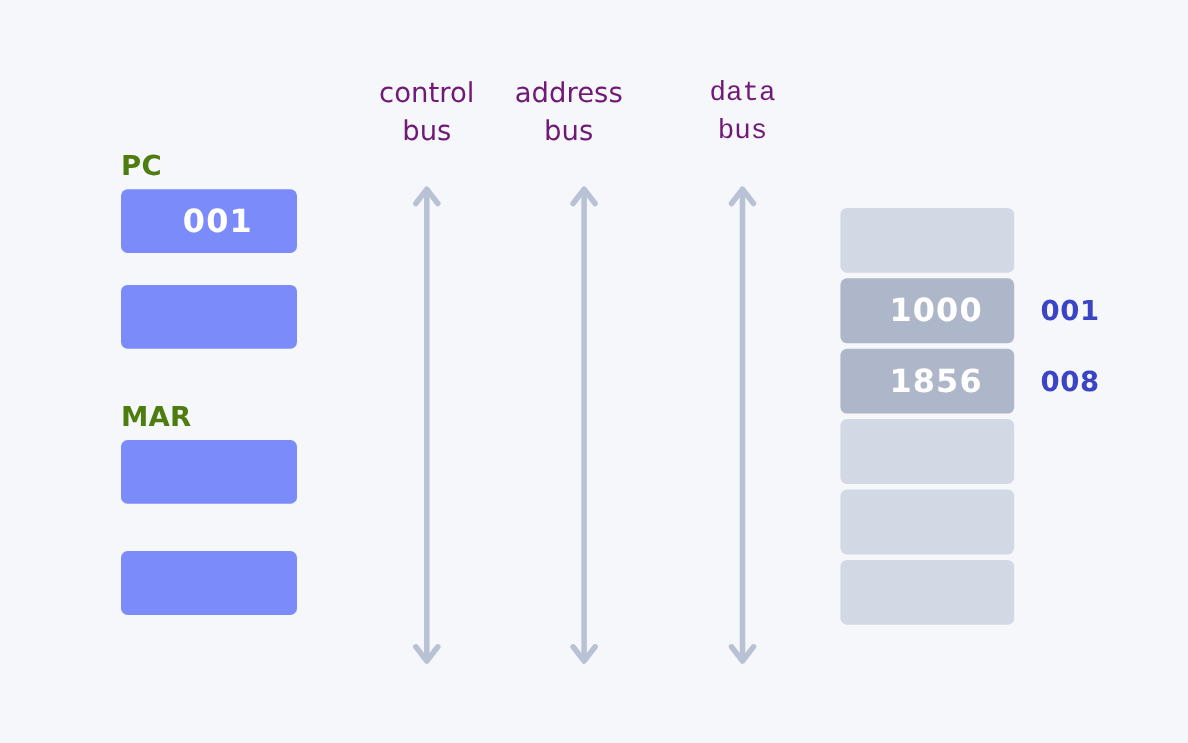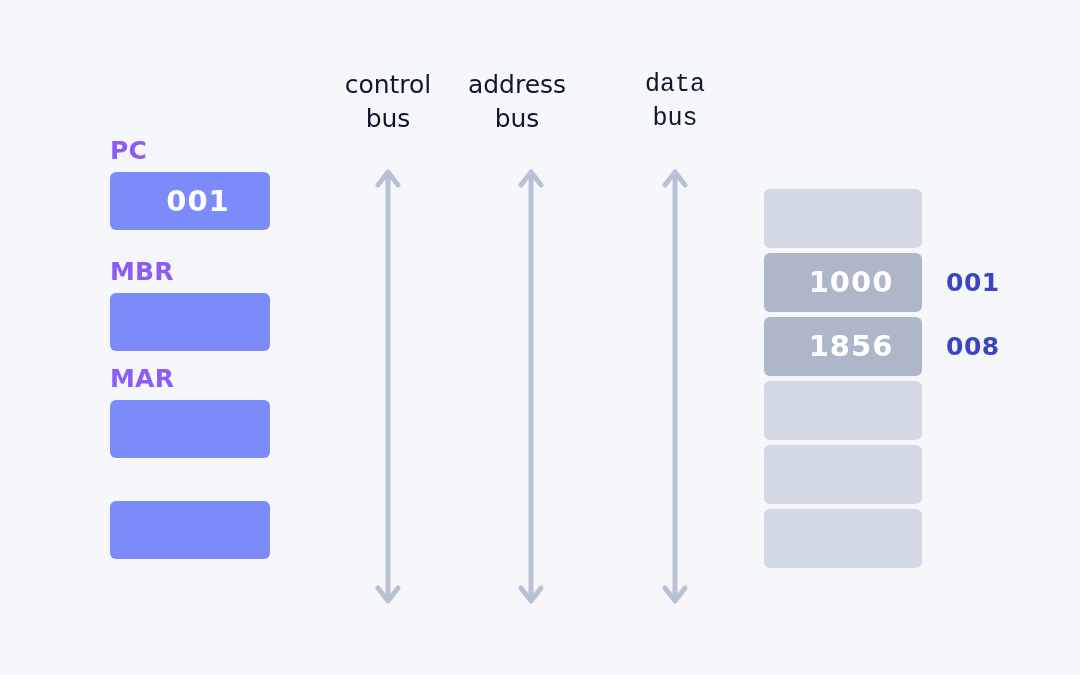--- a/index.html
+++ b/index.html
@@ -23,21 +23,21 @@
 
   
   .register-group {
     position: absolute;
     left: 110px;
     width: 180px;
   }
   .register-label {
     font-size: 25px;
     font-weight: 700;
-    color: #8b5cf6;
+    color: #4d7c0f;
     line-height: 1;
     letter-spacing: 0.2px;
     margin-bottom: 9px;
     user-select: none;
   }
   .register-box {
     width: 160px;
     height: 58px;
     background: #7b8cfa;
     border-radius: 6px;
@@ -57,21 +57,21 @@
   }
 
   
   .bus-group {
     position: absolute;
     top: 68px;
   }
   .bus-label {
     font-size: 25px;
     font-weight: 400;
-    color: #0f172a;
+    color: #701a75;
     text-align: center;
     line-height: 1.37;
     white-space: pre-line;
     user-select: none;
   }
 
   
   .memory-stack {
     position: absolute;
     left: 764px;
@@ -126,21 +126,20 @@
 <div id="canvas">
 
   <div id="registers-column">
       <div class="register-group" style="top: 138px;">
         <div class="register-label">PC</div>
         <div class="register-box">
           <span class="register-value">001</span>
         </div>
       </div>
       <div class="register-group" style="top: 259px;">
-        <div class="register-label">MBR</div>
         <div class="register-box">
           <span class="register-value"></span>
         </div>
       </div>
       <div class="register-group" style="top: 366px;">
         <div class="register-label">MAR</div>
         <div class="register-box">
           <span class="register-value"></span>
         </div>
       </div>

